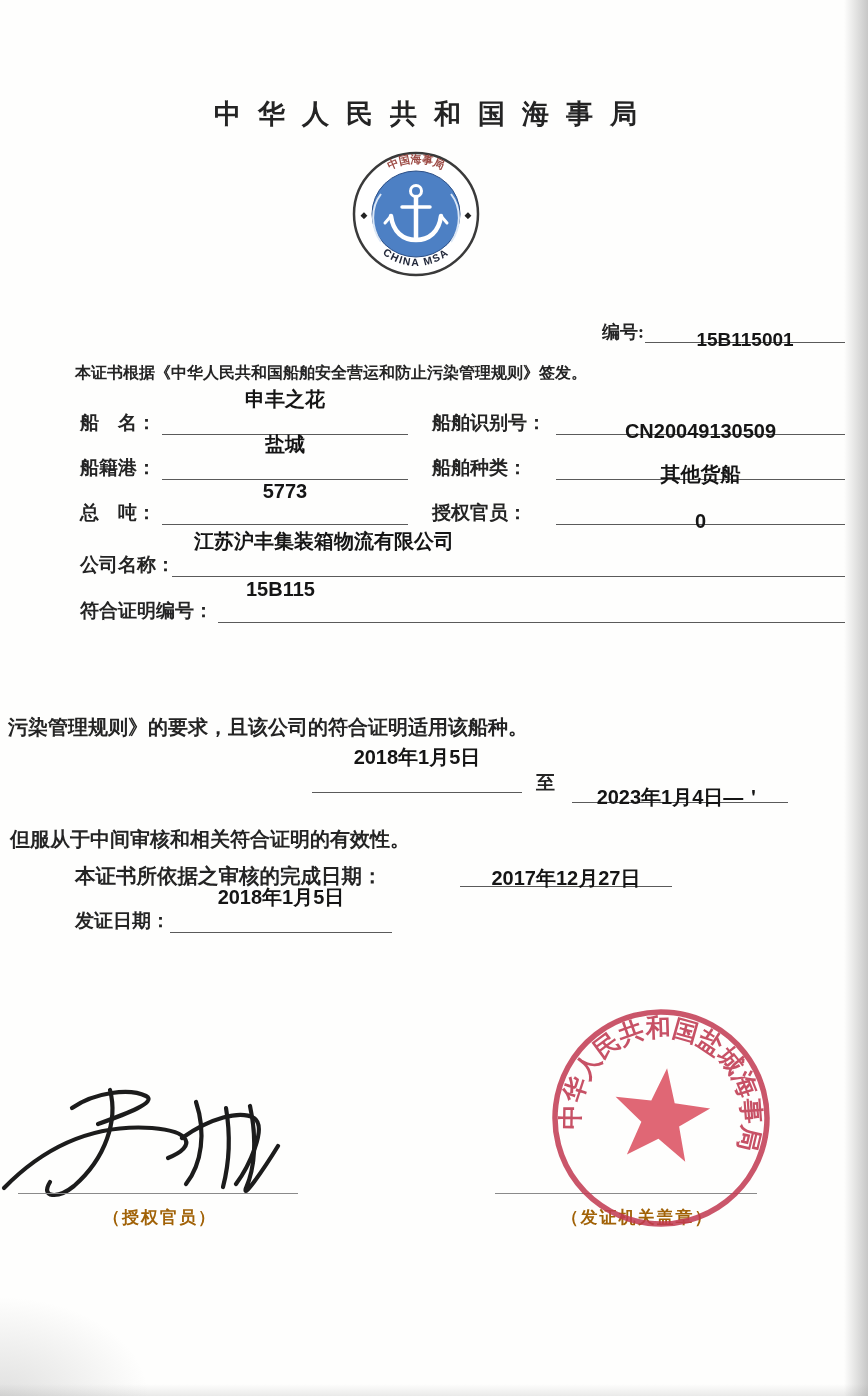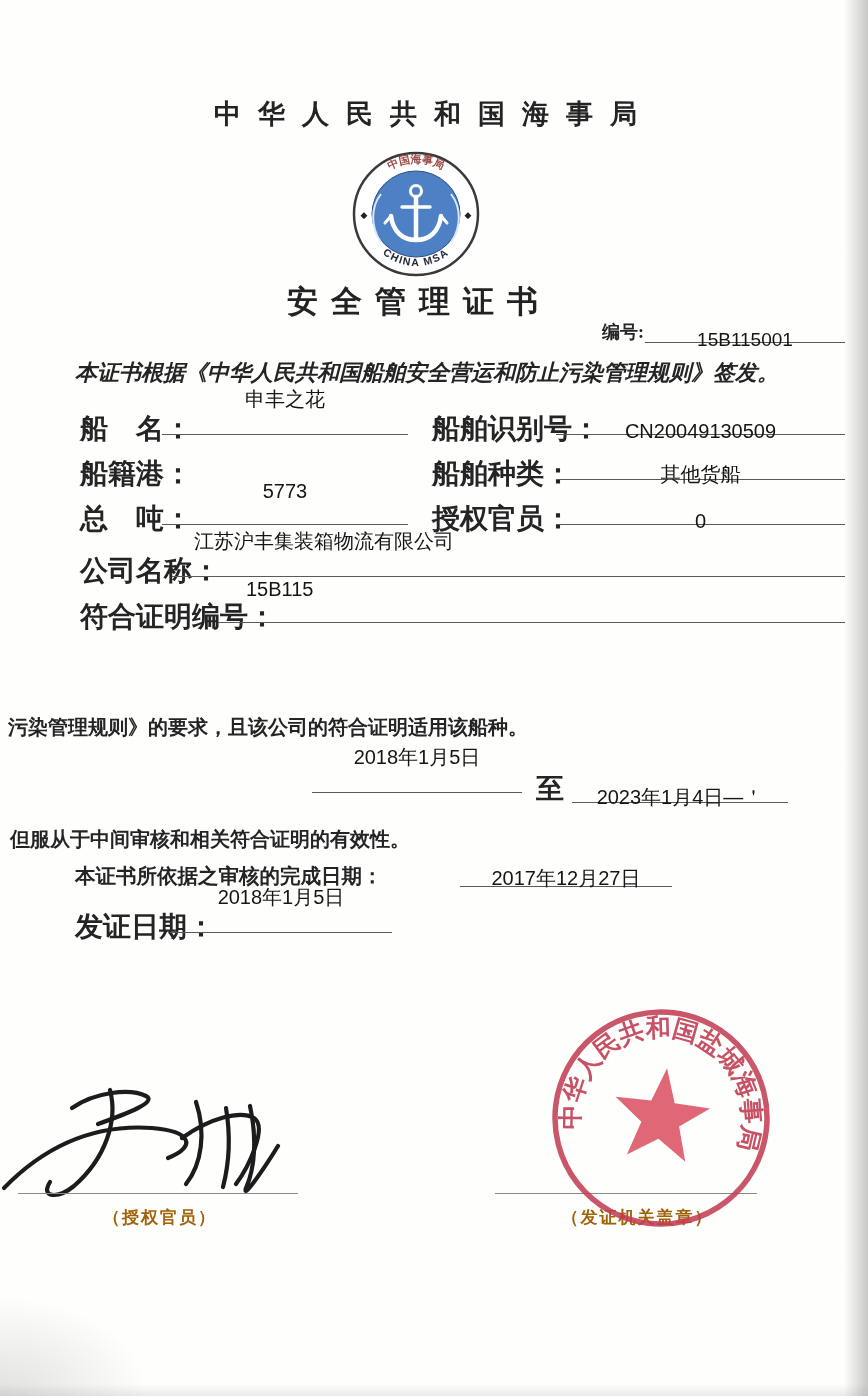--- a/index.html
+++ b/index.html
@@ -14,26 +14,26 @@
     background:linear-gradient(to right,rgba(0,0,0,0),rgba(110,110,110,0.38));}
   .shade-bottom{position:absolute;left:0;right:0;bottom:0;height:12px;
     background:linear-gradient(to bottom,rgba(0,0,0,0),rgba(140,140,140,0.18));}
   .shade-corner{position:absolute;left:0;bottom:0;width:150px;height:100px;
     background:radial-gradient(ellipse at 0% 100%,rgba(120,120,120,0.22),rgba(120,120,120,0) 70%);}
   .abs{position:absolute;}
   .authority{left:0;right:0;top:96px;text-align:center;
     font-size:27px;font-weight:700;letter-spacing:17px;color:#242424;}
   .cert-title{left:0;right:30px;top:281px;text-align:center;
     font-size:31px;font-weight:700;letter-spacing:13px;color:#222;}
-  .lbl{font-size:28px;font-weight:600;color:#242424;white-space:nowrap;}
+  .lbl{font-size:19px;font-weight:600;color:#242424;white-space:nowrap;}
   .lbl-sm{font-size:18px;font-weight:600;color:#242424;white-space:nowrap;}
   .uline{position:absolute;border-bottom:1.5px solid #5a5a5a;}
   .uval{position:absolute;left:0;right:0;text-align:center;
     font-family:"Liberation Sans","DejaVu Sans",sans-serif;
-    font-weight:400;font-size:20px;color:#151515;white-space:nowrap;}
+    font-weight:700;font-size:20px;color:#151515;white-space:nowrap;}
   .val-above{bottom:21px;}
   .val-on{bottom:-9px;}
   .uval-left{text-align:left;}
   .para{font-size:20px;font-weight:600;line-height:30px;color:#242424;white-space:nowrap;}
   .foot-label{font-size:17px;font-weight:600;text-align:center;color:#a16207;letter-spacing:2px;}
   .thinline{position:absolute;border-bottom:1px solid #8a8a8a;}
   .seal-wrap{transform:rotate(7deg);z-index:3;opacity:0.95;}
 </style>
 </head>
 <body>
@@ -66,39 +66,41 @@
         <line x1="40" y1="66" x2="34" y2="73" stroke-width="3"></line>
         <line x1="90" y1="66" x2="96" y2="73" stroke-width="3"></line>
       </g>
       <g stroke="#dce8f7" fill="none" stroke-width="2">
         <path d="M 30,92 C 20,78 19,58 30,44"></path>
         <path d="M 100,92 C 110,78 111,58 100,44"></path>
       </g>
     </svg>
   </div>
 
-  <div class="abs cert-title">安全管理证书</div>
 
   <div class="abs lbl-sm" style="left:602px;top:320px;">编号:</div>
   <div class="abs uline" style="left:645px;top:318px;width:200px;height:24px;">
     <span class="uval val-on" style="font-size:19px;">15B115001</span>
   </div>
 
-  <div class="abs para" style="left:75px;top:358px;font-size:22px;font-style:italic;">本证书根据《中华人民共和国船舶安全营运和防止污染管理规则》签发。</div>
+  <div class="abs para" style="left:75px;top:358px;font-size:16px;">本证书根据《中华人民共和国船舶安全营运和防止污染管理规则》签发。</div>
 
   <div class="abs lbl" style="left:80px;top:410px;">船　名：</div>
   <div class="abs uline" style="left:162px;top:408px;width:246px;height:26px;">
     <span class="uval val-above">申丰之花</span>
   </div>
   <div class="abs lbl" style="left:432px;top:410px;">船舶识别号：</div>
   <div class="abs uline" style="left:556px;top:408px;width:289px;height:26px;">
     <span class="uval val-on">CN20049130509</span>
   </div>
 
   <div class="abs lbl" style="left:80px;top:455px;">船籍港：</div>
+  <div class="abs uline" style="left:162px;top:453px;width:246px;height:26px;">
+    <span class="uval val-above">盐城</span>
+  </div>
   <div class="abs lbl" style="left:432px;top:455px;">船舶种类：</div>
   <div class="abs uline" style="left:556px;top:453px;width:289px;height:26px;">
     <span class="uval val-on">其他货船</span>
   </div>
 
   <div class="abs lbl" style="left:80px;top:500px;">总　吨：</div>
   <div class="abs uline" style="left:162px;top:498px;width:246px;height:26px;">
     <span class="uval val-above">5773</span>
   </div>
   <div class="abs lbl" style="left:432px;top:500px;">授权官员：</div>

